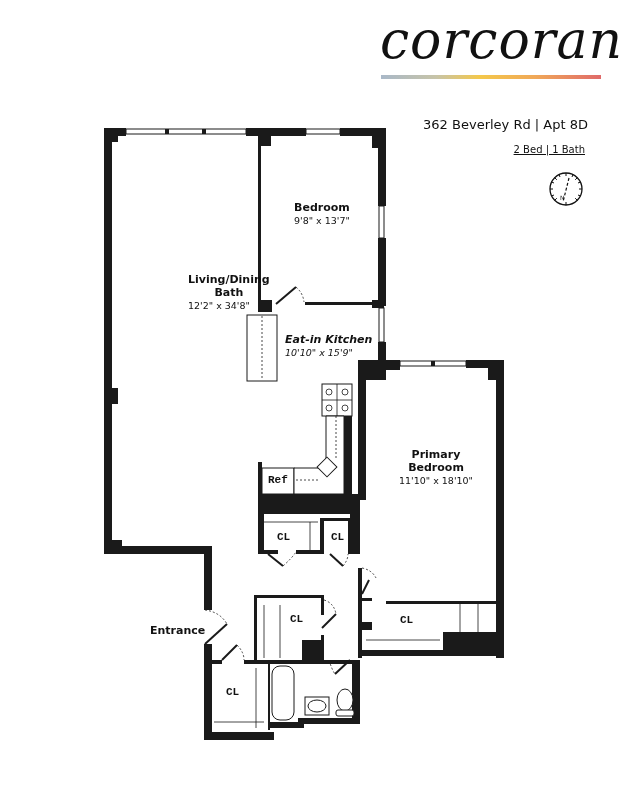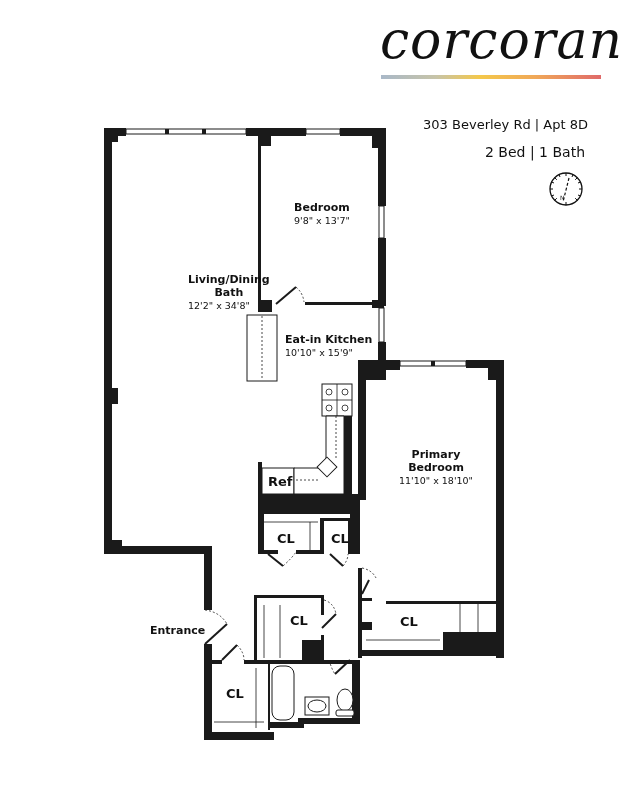--- a/index.html
+++ b/index.html
@@ -1,34 +1,34 @@
 <!DOCTYPE html>
 <html><head>
 <meta charset="utf-8">
 <style>
   html, body { margin:0; padding:0; background:#fff; }
   body { width:621px; height:800px; position:relative; overflow:hidden; font-family:"DejaVu Sans", "Liberation Sans", sans-serif; color:#111; }
   .logo { position:absolute; left:380px; top:10px; width:222px; height:60px; font-family:"DejaVu Serif","Liberation Serif",serif; font-style:italic; font-size:52px; letter-spacing:1px; color:#111; line-height:60px; text-align:center; }
   .logo-bar { position:absolute; left:381px; top:75px; width:220px; height:4px; background:linear-gradient(90deg,#a9b8c8 0%,#c7c4a8 25%,#f4c84a 45%,#f0a858 70%,#e06a6a 100%); }
   .address { position:absolute; right:33px; top:117px; font-size:13px; color:#111; white-space:nowrap; }
-  .bedbath { position:absolute; right:36px; top:144px; font-size:14px; color:#111; white-space:nowrap; }
+  .bedbath { position:absolute; right:36px; top:144px; font-size:10px; color:#111; white-space:nowrap;text-decoration:underline; }
   .compass { position:absolute; left:547px; top:170px; width:38px; height:38px; }
   svg.plan { position:absolute; left:0; top:0; }
   .lbl { position:absolute; font-size:11px; line-height:13px; color:#111; white-space:nowrap; }
   .lbl .name { font-weight:600; font-size:11px; display:block;text-align:center; }
   .lbl .dim { font-size:9.5px; display:block; }
-  .cl { position:absolute; font-size:13px; font-weight:600; }
+  .cl { position:absolute; font-size:11px; font-weight:600;font-family:Liberation Mono, monospace; }
 </style>
 </head>
 <body>
 
 <div class="logo">corcoran</div>
 <div class="logo-bar"></div>
 
-<div class="address">303 Beverley Rd | Apt 8D</div>
+<div class="address">362 Beverley Rd | Apt 8D</div>
 <div class="bedbath">2 Bed | 1 Bath</div>
 
 <svg class="compass" viewBox="0 0 38 38">
   <circle cx="19" cy="19" r="16" fill="none" stroke="#111" stroke-width="1.3"></circle>
   <g stroke="#111" stroke-width="1">
     <line x1="19" y1="3" x2="19" y2="6"></line>
       <line x1="19" y1="32" x2="19" y2="35"></line>
     <line x1="3" y1="19" x2="6" y2="19"></line>
       <line x1="32" y1="19" x2="35" y2="19"></line>
     <line x1="7.7" y1="7.7" x2="9.8" y2="9.8"></line>
@@ -191,21 +191,21 @@
 
 <div class="lbl" style="left:144px;top:273px;margin-left:44px;">
   <span class="name">Living/Dining</span>
   <span class="name">Bath</span>
   <span class="dim">12'2" x 34'8"</span>
 </div>
 <div class="lbl" style="left:294px;top:201px;">
   <span class="name">Bedroom</span>
   <span class="dim">9'8" x 13'7"</span>
 </div>
-<div class="lbl" style="left:285px;top:333px;">
+<div class="lbl" style="left:285px;top:333px;font-style:italic;">
   <span class="name">Eat-in Kitchen</span>
   <span class="dim">10'10" x 15'9"</span>
 </div>
 <div class="lbl" style="left:399px;top:448px;">
   <span class="name">Primary</span>
   <span class="name">Bedroom</span>
   <span class="dim">11'10" x 18'10"</span>
 </div>
 <div class="lbl" style="left:150px;top:624px;">
   <span class="name">Entrance</span>

